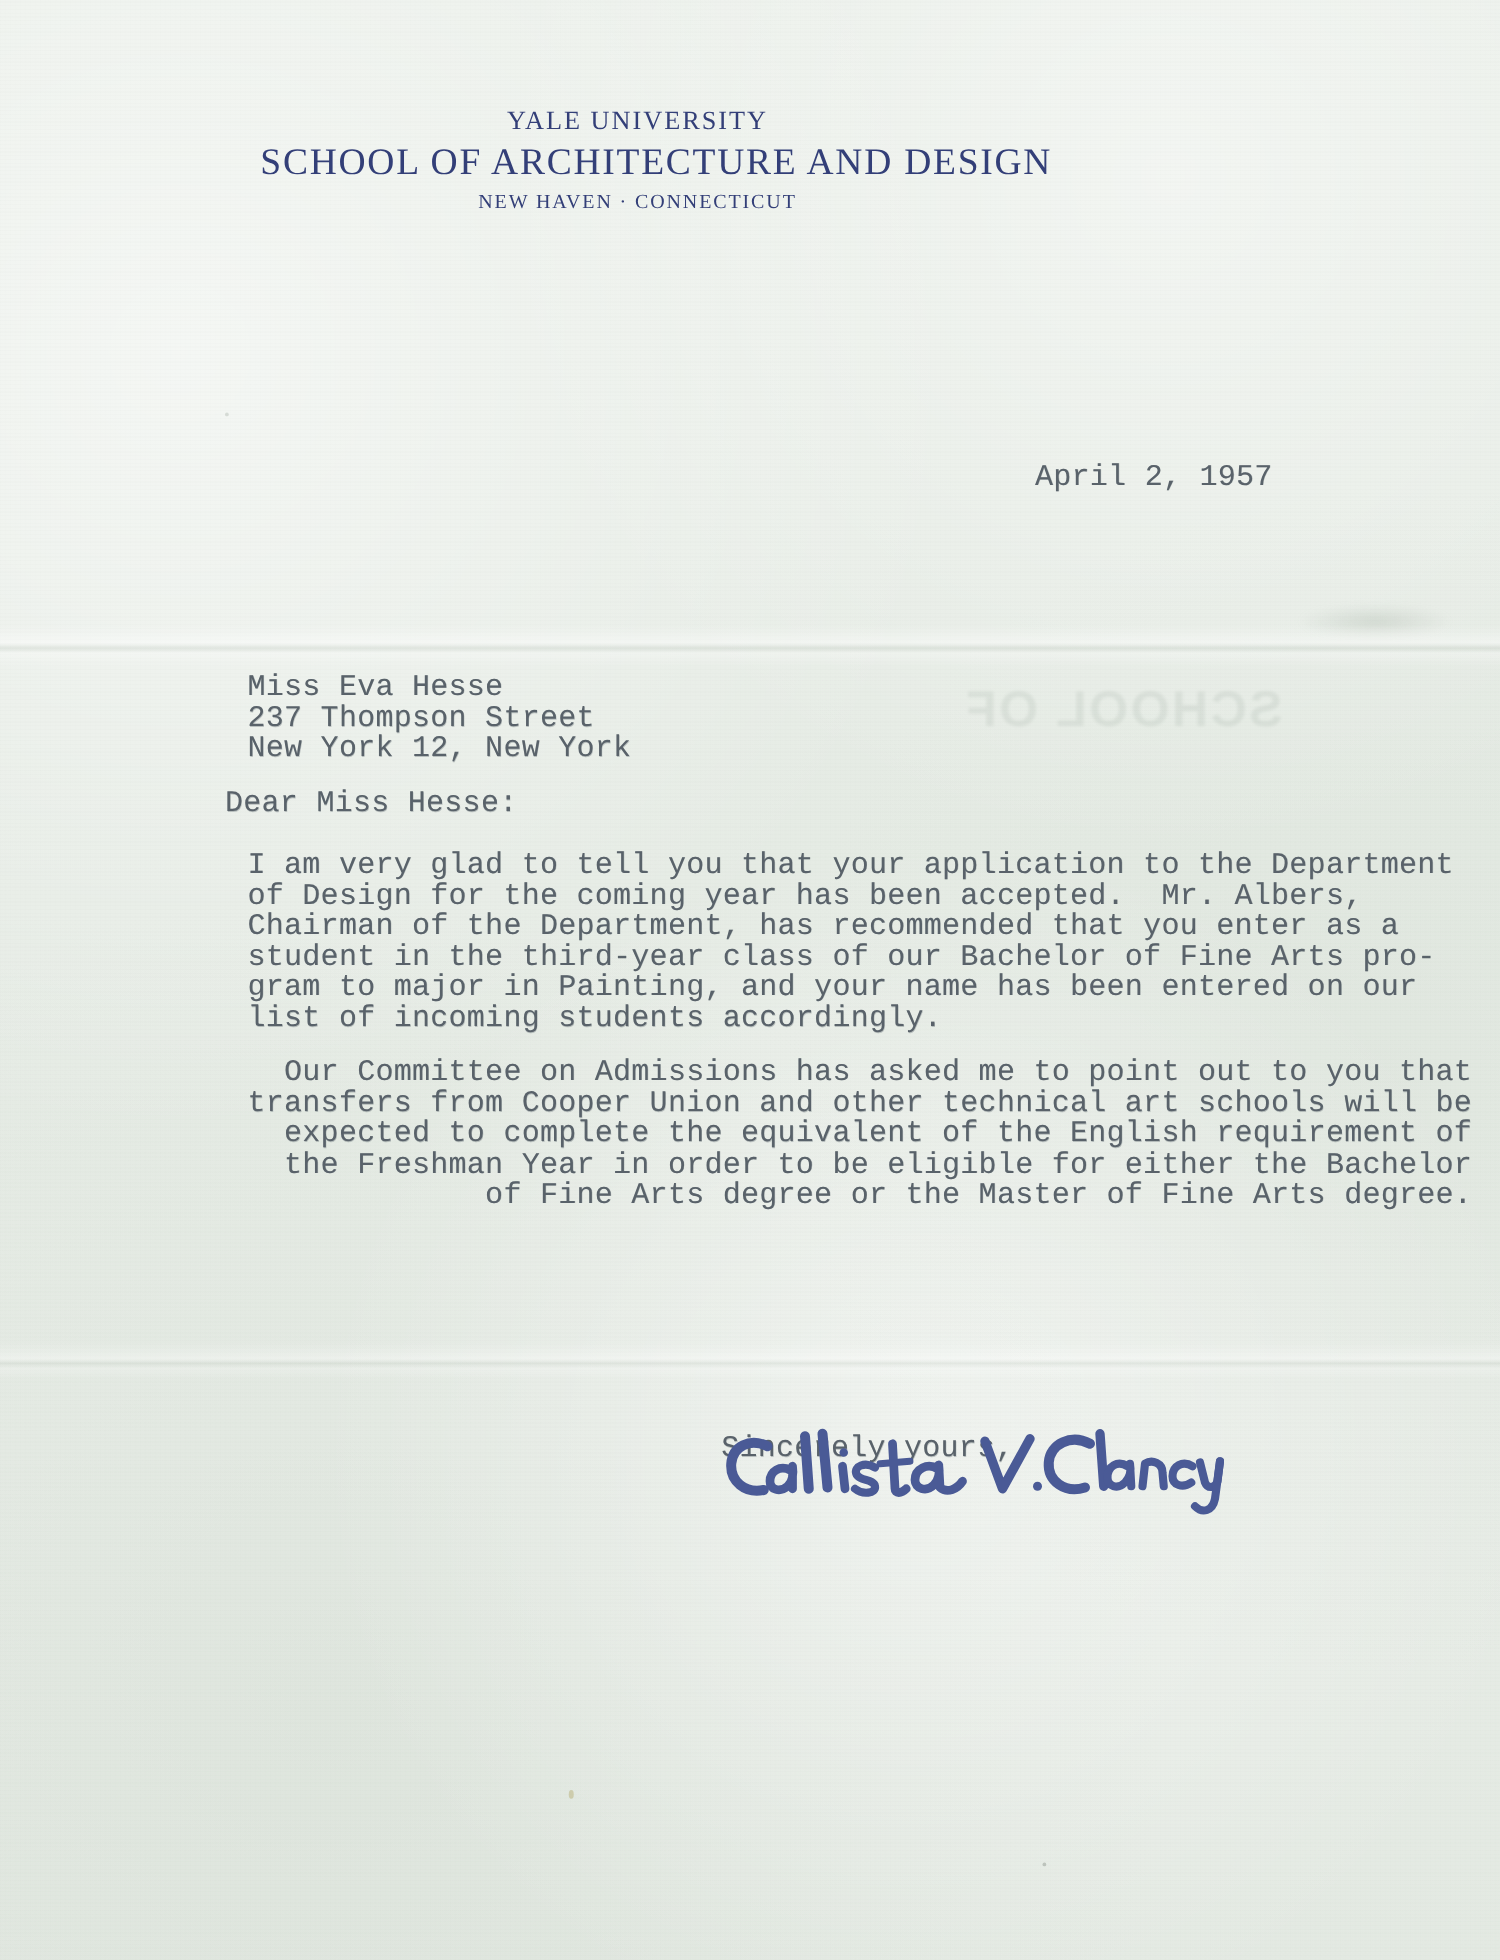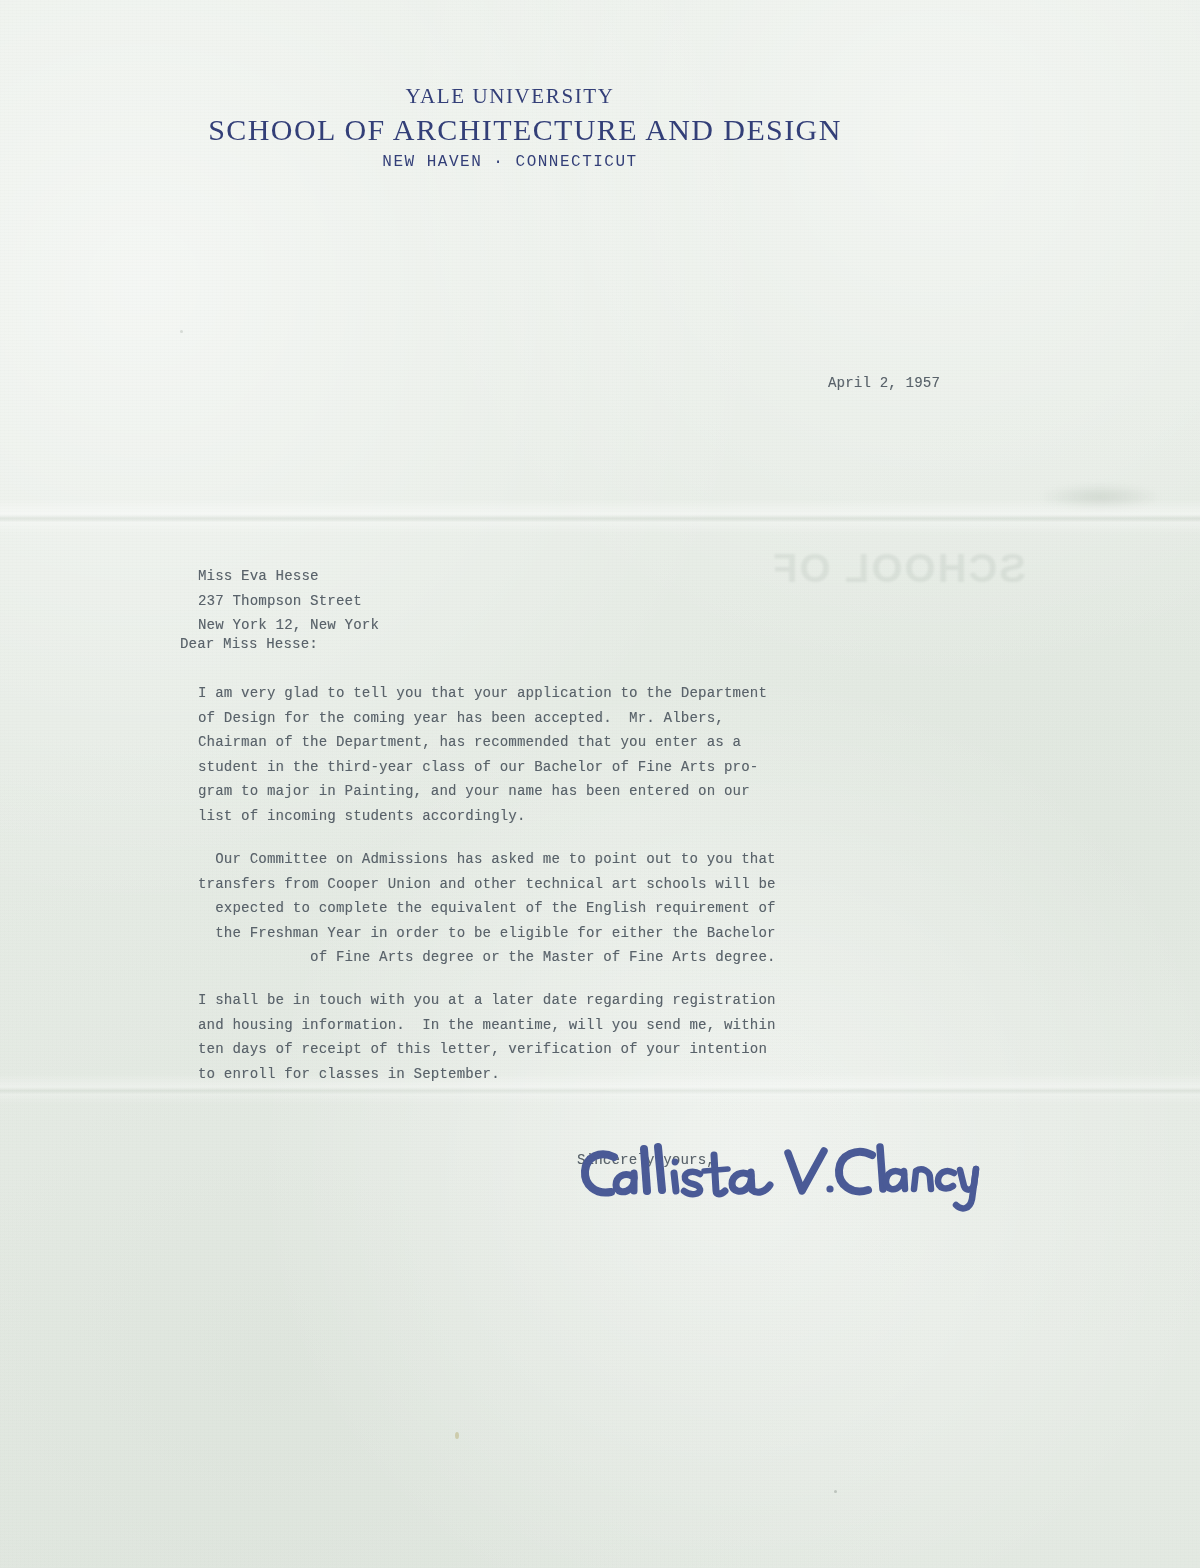--- a/index.html
+++ b/index.html
@@ -126,37 +126,36 @@
     letter-spacing: 1.4px;
     line-height: 38px;
     margin-top: 2px;
     margin-left: 30px;
   }
   #lh-line3 {
     font-size: 16px;
     letter-spacing: 1.5px;
     line-height: 20px;
     margin-top: 3px;
-    font-family: Liberation Mono, monospace;
   }
 
   
   .tw {
     position: absolute;
     font-family: "Liberation Mono", "DejaVu Sans Mono", monospace;
-    font-size: 14px;
+    font-size: 24px;
     line-height: 24.6px;
     letter-spacing: 0.22px;
     color: #59626a;
     white-space: pre;
     text-shadow: 0.35px 0.25px 0 rgba(110,120,126,0.40);
   }
 
   #date-line   { left: 828px; top: 371px; }
-  #address     { left: 198px; top: 564px; }
+  #address     { left: 198px; top: 539px; }
   #salutation  { left: 180px; top: 632px; }
   #para-1      { left: 198px; top: 681px; }
   #para-2      { left: 198px; top: 847px; text-align: right; }
   #para-3      { left: 198px; top: 988px; }
   #closing     { left: 577px; top: 1148px; }
   #sig-block   { left: 572px; top: 1205px; }
 
   
   #signature {
     position: absolute;
@@ -210,24 +209,20 @@
 of Design for the coming year has been accepted.  Mr. Albers,
 Chairman of the Department, has recommended that you enter as a
 student in the third-year class of our Bachelor of Fine Arts pro-
 gram to major in Painting, and your name has been entered on our
 list of incoming students accordingly.</div>
   <div class="tw" id="para-2">Our Committee on Admissions has asked me to point out to you that
 transfers from Cooper Union and other technical art schools will be
 expected to complete the equivalent of the English requirement of
 the Freshman Year in order to be eligible for either the Bachelor
 of Fine Arts degree or the Master of Fine Arts degree.</div>
-  <div class="tw" id="para-3">I shall be in touch with you at a later date regarding registration
-and housing information.  In the meantime, will you send me, within
-ten days of receipt of this letter, verification of your intention
-to enroll for classes in September.</div>
 
   <div class="tw" id="closing">Sincerely yours,</div>
 
   <div id="signature">
     <svg width="400" height="66" viewBox="0 0 400 66">
 
       <path class="sig-stroke" stroke-width="8" d="M34 14 C20 7, 6 14, 5 28 C4 42, 16 52, 31 49"></path>
 
       <path class="sig-stroke" stroke-width="7" d="M52 33 C44 29, 36 34, 36 42 C36 49, 44 51, 50 46 C54 43, 55 36, 54 30 L54 48"></path>
 

